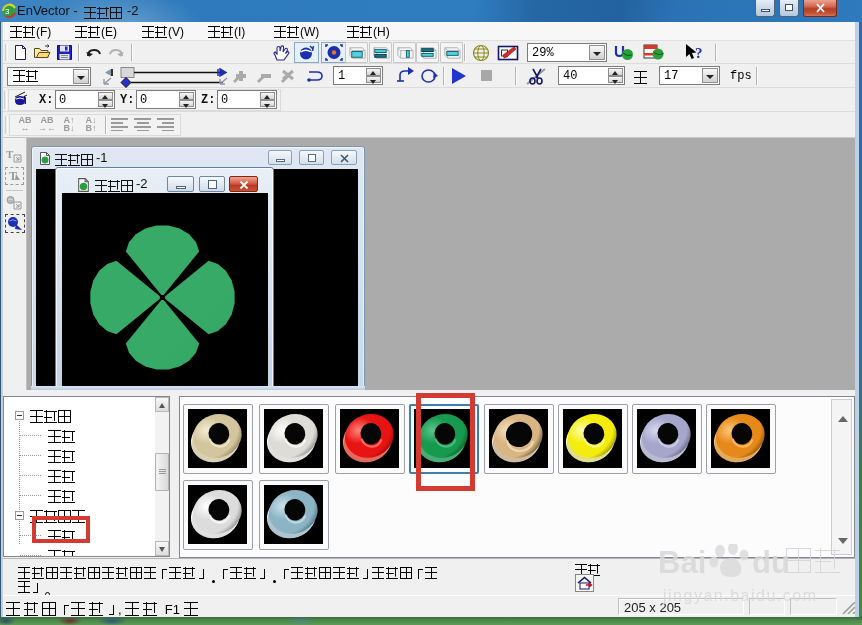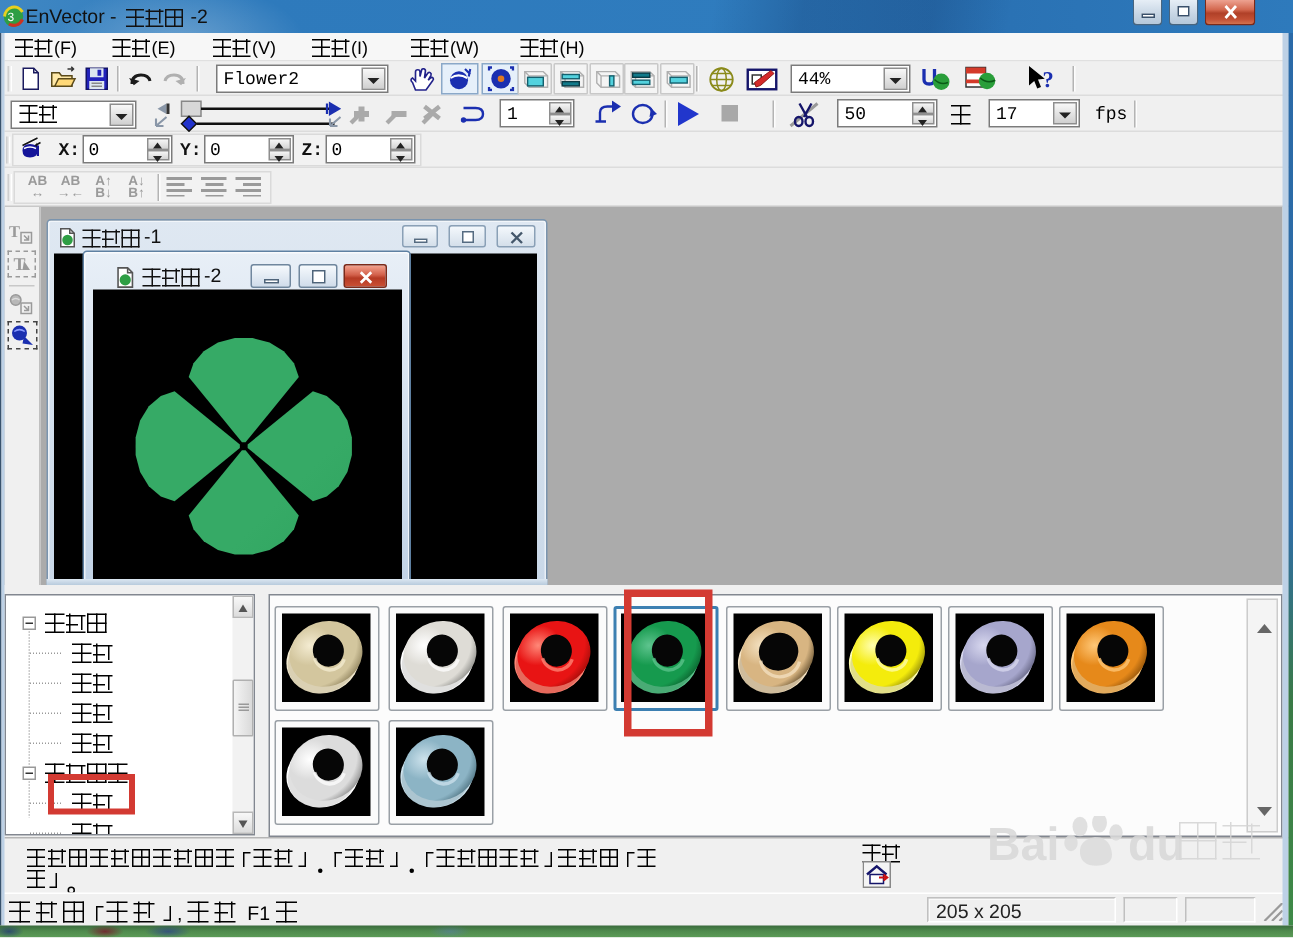--- a/index.html
+++ b/index.html
@@ -94,24 +94,20 @@
       <div class="sep" style="left:75px;top:3px;height:17px"></div>
       <svg class="abs" style="left:82px;top:4px" width="17" height="15" viewBox="0 0 17 15">
 <path d="M3 11 q0 -6 6 -6 q5 0 6 4" fill="none" stroke="#1b1b1b" stroke-width="2"></path>
 <path d="M1 7 l3.2 4.8 L8 9 z" fill="#1b1b1b"></path>
       </svg>
       <svg class="abs" style="left:105px;top:4px" width="17" height="15" viewBox="0 0 17 15">
 <path d="M14 11 q0 -6 -6 -6 q-5 0 -6 4" fill="none" stroke="#b0b0b0" stroke-width="2"></path>
 <path d="M16 7 l-3.2 4.8 L9 9 z" fill="#b0b0b0"></path>
       </svg>
       <div class="sep" style="left:128px;top:3px;height:17px"></div>
-      <div class="fld" style="left:141px;top:2px;width:115px;height:19px">
-        <span style="position:absolute;left:4px;top:2px">Flower2</span>
-        <div class="ddbtn"></div>
-      </div>
       <svg class="abs" style="left:268px;top:3px" width="20" height="18" viewBox="0 0 20 18">
 <path d="M6 16 L4 11 q-2-2 0-3 l2 2 V4 q0-1.5 1.5-1.5 Q9 2.5 9 4 v3 l1-4 q.3-1.4 1.6-1.1 1.2.3 1 1.6 L12 8 l2-3 q.7-1.2 1.8-.6 1 .6.5 1.8 L14.5 9.5 16 8 q1-.8 1.7 0 .6.8-.2 1.7 L13 16 z" fill="#fff" stroke="#22228a" stroke-width="1.1"></path>
       </svg>
       <div class="abs" style="left:291px;top:1px;width:25px;height:21px;background:#e6f0fa;border:1px solid #8aa8c8"></div>
 <svg class="abs" style="left:295px;top:3px" width="18" height="17" viewBox="0 0 18 17">
 <circle cx="8" cy="9.5" r="6" fill="#1b2fb0"></circle>
 <path d="M2.5 8 q5-3.5 11 0" stroke="#fff" fill="none" stroke-width="1.4"></path>
 <path d="M12 2 l3.5 3.5 M15.5 2 l-1 5" stroke="#1b2fb0" stroke-width="1.4" fill="none"></path>
       </svg>
       <div class="abs" style="left:318px;top:1px;width:25px;height:21px;background:#e6f0fa;border:1px solid #8aa8c8"></div>
@@ -158,21 +154,21 @@
 <circle cx="10" cy="9" r="7.5" fill="none" stroke="#8a8a1a" stroke-width="1.2"></circle>
 <ellipse cx="10" cy="9" rx="3.2" ry="7.5" fill="none" stroke="#8a8a1a"></ellipse>
 <path d="M2.5 9 h15 M3.6 5 h12.8 M3.6 13 h12.8" stroke="#8a8a1a"></path>
       </svg>
       <svg class="abs" style="left:494px;top:3px" width="22" height="18" viewBox="0 0 22 18">
 <rect x="1.5" y="2.5" width="19" height="13" fill="#fff" stroke="#15156a" stroke-width="1.6"></rect>
 <rect x="4.5" y="6" width="6" height="6" fill="#fff" stroke="#333"></rect>
 <path d="M6 11 L17 3 l2 2 -9 8 -3 1 z" fill="#d42a2a" stroke="#8a1111" stroke-width=".6"></path>
       </svg>
       <div class="fld" style="left:524px;top:2px;width:80px;height:19px">
-        <span style="position:absolute;left:4px;top:2px">44%</span>
+        <span style="position:absolute;left:4px;top:2px">29%</span>
         <div class="ddbtn"></div>
       </div>
       <svg class="abs" style="left:611px;top:3px" width="21" height="17" viewBox="0 0 21 17">
 <path d="M2 2 v7 q0 3 3.5 3 T9 9 V2" fill="none" stroke="#1b2fb0" stroke-width="2.2"></path>
 <circle cx="13.5" cy="10.5" r="5.5" fill="#2a9e3a"></circle>
         <path d="M9 9 q4 4 9 2" stroke="#0a5a16" fill="none"></path>
       </svg>
       <svg class="abs" style="left:640px;top:3px" width="22" height="17" viewBox="0 0 22 17">
 <rect x="1" y="1" width="13" height="13" fill="#fff" stroke="#333"></rect>
 <rect x="1" y="1" width="13" height="4" fill="#d43a2a"></rect>
@@ -236,21 +232,21 @@
       <div class="abs" style="left:449px;top:4px;width:0;height:0;border-left:14px solid #2136cc;border-top:8px solid transparent;border-bottom:8px solid transparent"></div>
       <div class="abs" style="left:478px;top:6px;width:11px;height:11px;background:#a8a8a8"></div>
       <div class="sep" style="left:512px;top:3px;height:18px"></div>
       <svg class="abs" style="left:522px;top:3px" width="24" height="19" viewBox="0 0 24 19">
 <path d="M2 17 L20 2" stroke="#999" stroke-width="2"></path>
 <path d="M8 2 l5 9 M16 2 l-5 9" stroke="#15156a" stroke-width="1.6"></path>
 <ellipse cx="7.5" cy="14" rx="2.5" ry="3" fill="none" stroke="#15156a" stroke-width="1.6"></ellipse>
 <ellipse cx="14.5" cy="14" rx="2.5" ry="3" fill="none" stroke="#15156a" stroke-width="1.6"></ellipse>
       </svg>
       <div class="fld" style="left:555px;top:2px;width:67px;height:19px">
-        <span style="position:absolute;left:4px;top:2px">50</span>
+        <span style="position:absolute;left:4px;top:2px">40</span>
         <div class="spincol">
           <div class="spb up"></div>
           <div class="spb dn"></div>
         </div>
       </div>
       <span class="abs" style="left:631px;top:5px"><i class="cn v0 " style="width:13px;height:13px;--c:#000;margin-right:1px"></i></span>
       <div class="fld" style="left:656px;top:2px;width:61px;height:19px">
         <span style="position:absolute;left:4px;top:2px">17</span>
         <div class="ddbtn"></div>
       </div>
@@ -657,20 +653,21 @@
 <svg style="position:absolute;left:68px;top:1px" width="46" height="40" viewBox="0 0 46 40">
 <ellipse cx="12" cy="7" rx="5" ry="6.5" fill="#dcdcdc"></ellipse>
         <ellipse cx="25" cy="4.5" rx="5" ry="6.5" fill="#dcdcdc"></ellipse>
 <ellipse cx="36" cy="11" rx="4.5" ry="5.5" fill="#dcdcdc"></ellipse>
         <ellipse cx="6" cy="18" rx="4.5" ry="5.5" fill="#dcdcdc"></ellipse>
 <path d="M22 14 q9 0 11 9 q2 9 -8 10 q-12 1 -13 -8 q-1 -9 10 -11z" fill="#dcdcdc"></path>
       </svg>
 <span style="position:absolute;left:112px;top:2px;font-size:31px;font-weight:bold;color:#d8d8d8">du</span>
 <i class="cn v2" style="width:25px;height:25px;--c:#d4d4d4;position:absolute;left:146px;top:7px"></i>
 <i class="cn v1" style="width:25px;height:25px;--c:#d4d4d4;position:absolute;left:175px;top:7px"></i>
+<span style="position:absolute;left:23px;top:44px;font-size:16px;color:#d8d8d8;letter-spacing:1.5px">jingyan.baidu.com</span>
 </div>
     <div class="abs" style="left:3px;top:558px;width:856px;height:37px;background:#f0f0f0;border-top:1px solid #b5b5b5">
       <div class="abs" style="left:15px;top:5px;width:470px"><i class="cn v0 " style="width:12px;height:12px;--c:#000;margin-right:2px"></i><i class="cn v1 " style="width:12px;height:12px;--c:#000;margin-right:2px"></i><i class="cn v2 " style="width:12px;height:12px;--c:#000;margin-right:2px"></i><i class="cn v0 " style="width:12px;height:12px;--c:#000;margin-right:2px"></i><i class="cn v1 " style="width:12px;height:12px;--c:#000;margin-right:2px"></i><i class="cn v2 " style="width:12px;height:12px;--c:#000;margin-right:2px"></i><i class="cn v0 " style="width:12px;height:12px;--c:#000;margin-right:2px"></i><i class="cn v1 " style="width:12px;height:12px;--c:#000;margin-right:2px"></i><i class="cn v2 " style="width:12px;height:12px;--c:#000;margin-right:2px"></i><i class="cn v0 " style="width:12px;height:12px;--c:#000;margin-right:2px"></i><span class="jbl"></span><i class="cn v0 " style="width:12px;height:12px;--c:#000;margin-right:2px"></i><i class="cn v1 " style="width:12px;height:12px;--c:#000;margin-right:2px"></i><span class="jbr"></span><span class="jdn"></span><span class="jbl"></span><i class="cn v0 " style="width:12px;height:12px;--c:#000;margin-right:2px"></i><i class="cn v1 " style="width:12px;height:12px;--c:#000;margin-right:2px"></i><span class="jbr"></span><span class="jdn"></span><span class="jbl"></span><i class="cn v0 " style="width:12px;height:12px;--c:#000;margin-right:2px"></i><i class="cn v1 " style="width:12px;height:12px;--c:#000;margin-right:2px"></i><i class="cn v2 " style="width:12px;height:12px;--c:#000;margin-right:2px"></i><i class="cn v0 " style="width:12px;height:12px;--c:#000;margin-right:2px"></i><i class="cn v1 " style="width:12px;height:12px;--c:#000;margin-right:2px"></i><span class="jbr"></span><i class="cn v0 " style="width:12px;height:12px;--c:#000;margin-right:2px"></i><i class="cn v1 " style="width:12px;height:12px;--c:#000;margin-right:2px"></i><i class="cn v2 " style="width:12px;height:12px;--c:#000;margin-right:2px"></i><span class="jbl"></span><i class="cn v0 " style="width:12px;height:12px;--c:#000;margin-right:2px"></i></div>
       <div class="abs" style="left:15px;top:19px"><i class="cn v0 " style="width:12px;height:12px;--c:#000;margin-right:1px"></i><span class="jbr"></span><span class="jco"></span></div>
       <span class="abs" style="left:572px;top:2px"><i class="cn v0 " style="width:12px;height:12px;--c:#000;margin-right:1px"></i><i class="cn v1 " style="width:12px;height:12px;--c:#000;margin-right:1px"></i></span>
       <svg class="abs" style="left:572px;top:15px" width="19" height="18" viewBox="0 0 19 18">
 <rect x="0.5" y="0.5" width="18" height="17" fill="#f4f4f4" stroke="#888"></rect>
 <path d="M3 9 L9.5 3.5 16 9" fill="none" stroke="#15156a" stroke-width="1.6"></path>
 <rect x="5" y="9" width="9" height="6" fill="#fff" stroke="#15156a"></rect>
 <path d="M11 11 h5 m-2 -2 l2.5 2 -2.5 2" stroke="#cc1111" fill="none" stroke-width="1.4"></path>

